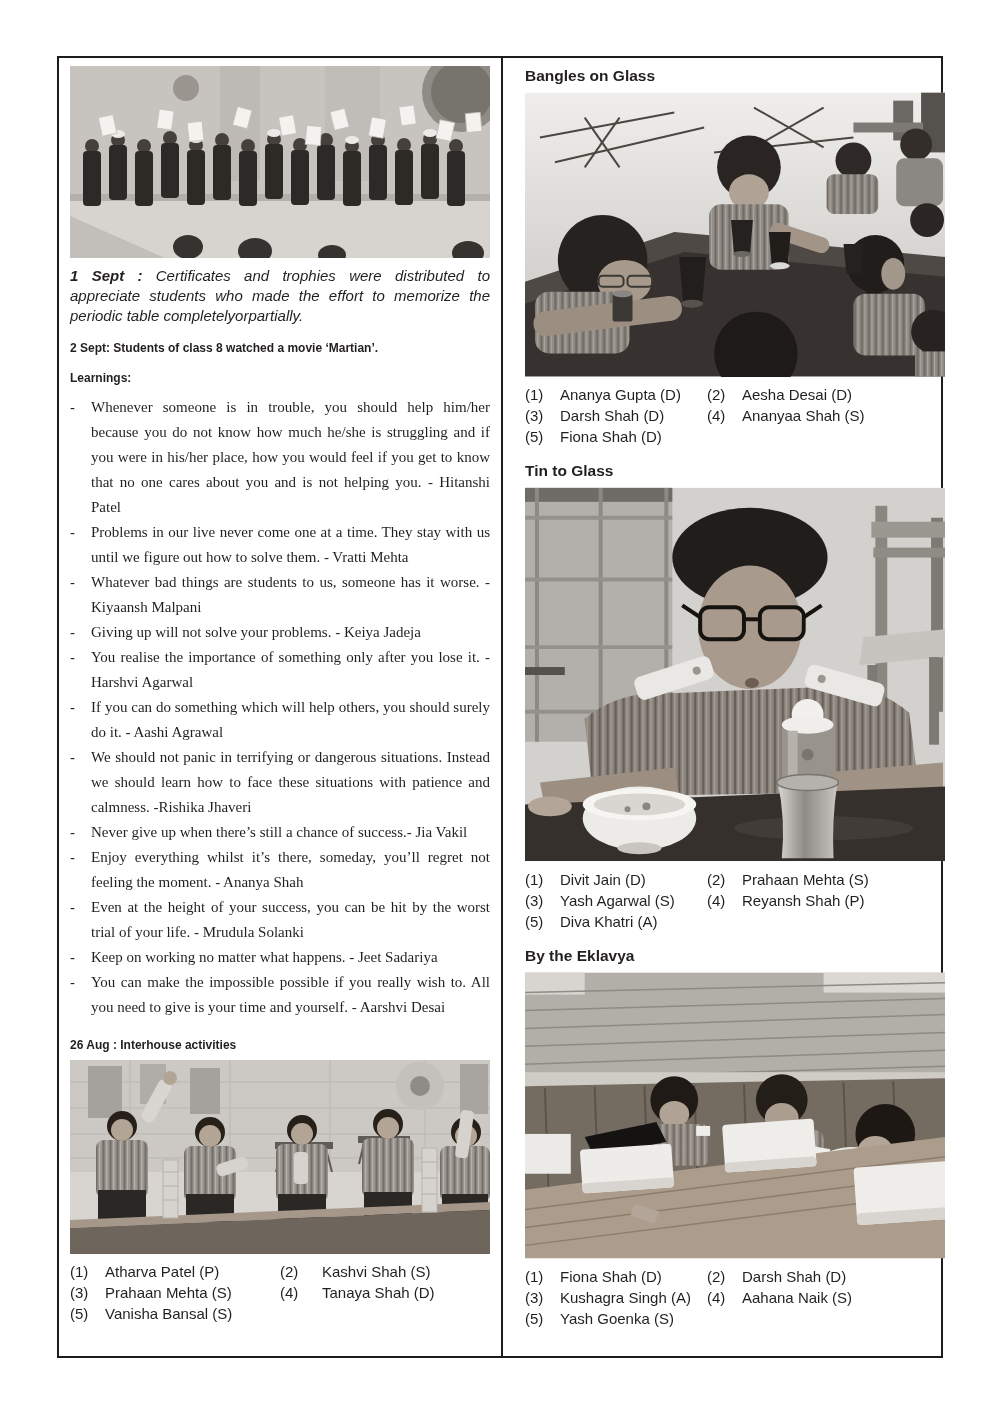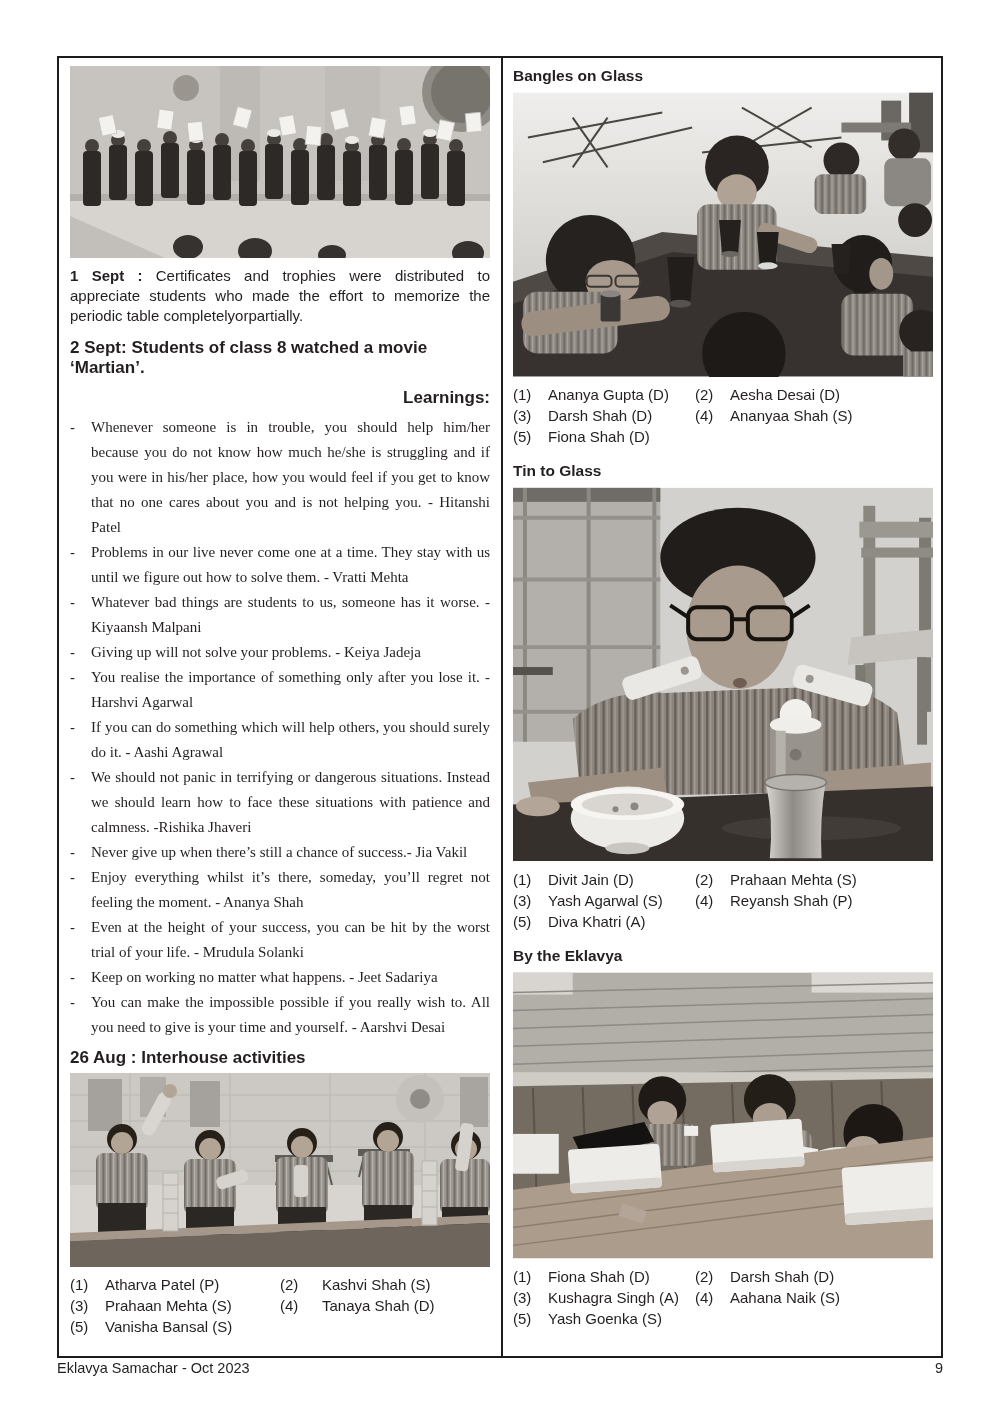--- a/index.html
+++ b/index.html
@@ -17,33 +17,33 @@
     box-sizing:border-box;
     display:flex;
   }
   .col-left {
     flex:0 0 444px; box-sizing:border-box;
     border-right:2px solid #1c1c1c;
     padding:8px 11px 8px 11px;
   }
   .col-right {
     flex:1; box-sizing:border-box;
-    padding:8px 8px 8px 10px;
+    padding:8px 8px 8px 22px;
   }
   svg.photo { display:block; }
-  .para { font-size:15px; line-height:20px; text-align:justify; margin:8px 0 0 0; }
+  .para { font-size:15px; line-height:20px; text-align:justify; margin:8px 0 0 0;font-style:italic; }
   .bold { font-weight:bold; }
-  .bold-line { font-size:17px; font-weight:bold; margin:12px 0 0 0; line-height:20px; }
+  .bold-line { font-size:12px; font-weight:bold; margin:12px 0 0 0; line-height:20px; }
   .bold-line.tight { margin:0; }
-  .bold-line.first-after { margin-top:10px;text-align:right; }
+  .bold-line.first-after { margin-top:10px; }
   ul.learnings { list-style:none; margin:7px 0 0 0; padding:0; font-size:15px; line-height:25px; }
   ul.learnings li { display:flex; }
   .dash { flex:0 0 21px; }
   .btxt { flex:1; text-align:justify;font-family:Liberation Serif, serif; }
-  .aug-block { margin-top:8px; }
+  .aug-block { margin-top:15px; }
   .names {
     display:grid; grid-template-columns:35px 175px 42px 1fr;
     font-size:15px; line-height:21px; margin-top:7px;
   }
   .names.rcol { grid-template-columns:35px 147px 35px 1fr; }
   h3.sec { font-size:15.5px; font-weight:bold; margin:14px 0 6px 0; line-height:20px; }
   h3.sec.first { margin-top:0; }
   .photo-wrap { margin-top:5px; }
   .footer {
     position:absolute; left:57px; right:57px; top:1359px;
@@ -552,17 +552,13 @@
           <span>Kushagra Singh (A)</span>
         <span>(4)</span>
           <span>Aahana Naik (S)</span>
         <span>(5)</span>
           <span>Yash Goenka (S)</span>
       </div>
 
     </div>
   </div>
 
-  <div class="footer">
-    <span>Eklavya Samachar - Oct 2023</span>
-    <span>9</span>
-  </div>
 </div>
 
 </body></html>

